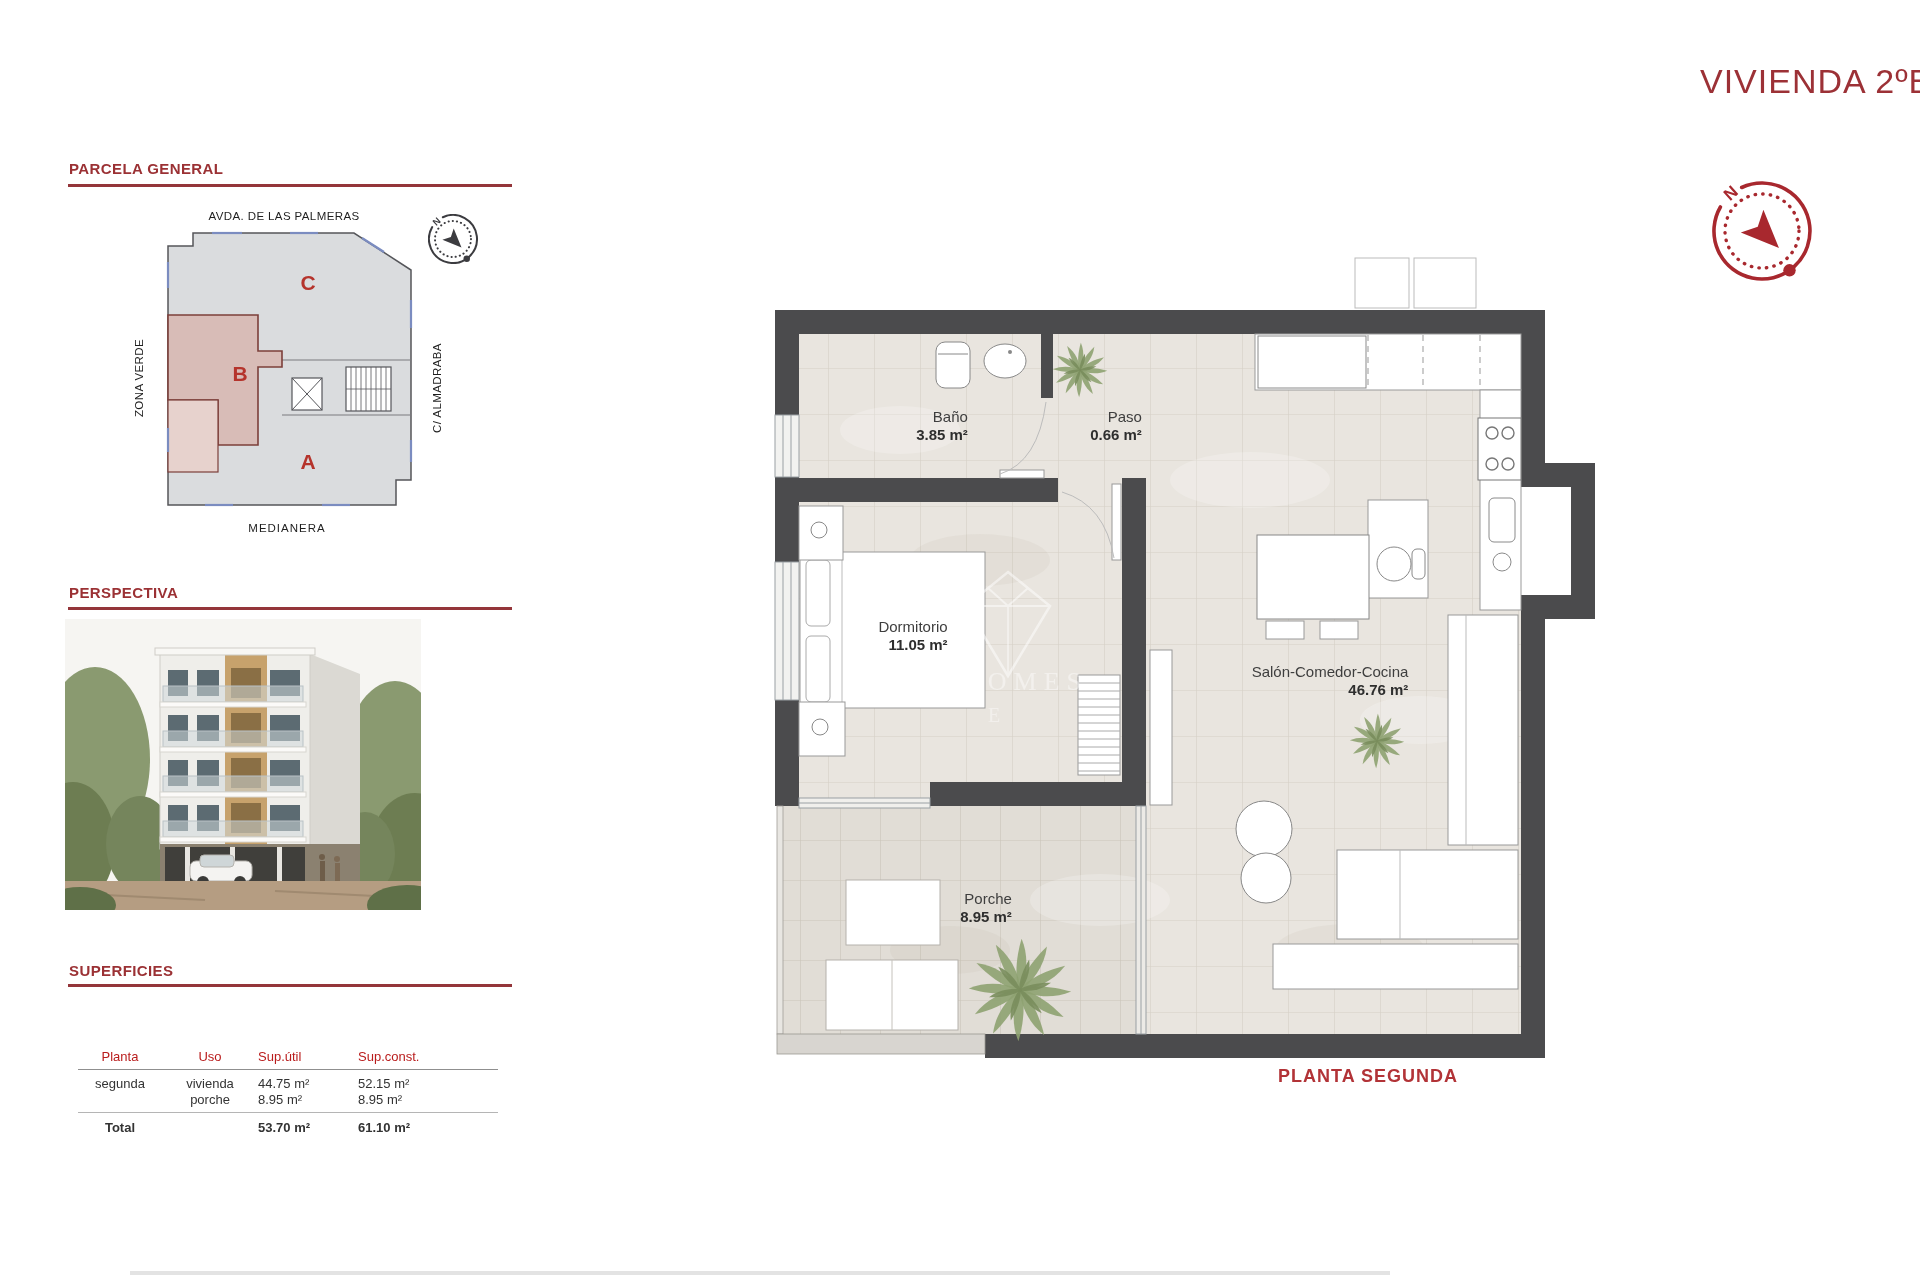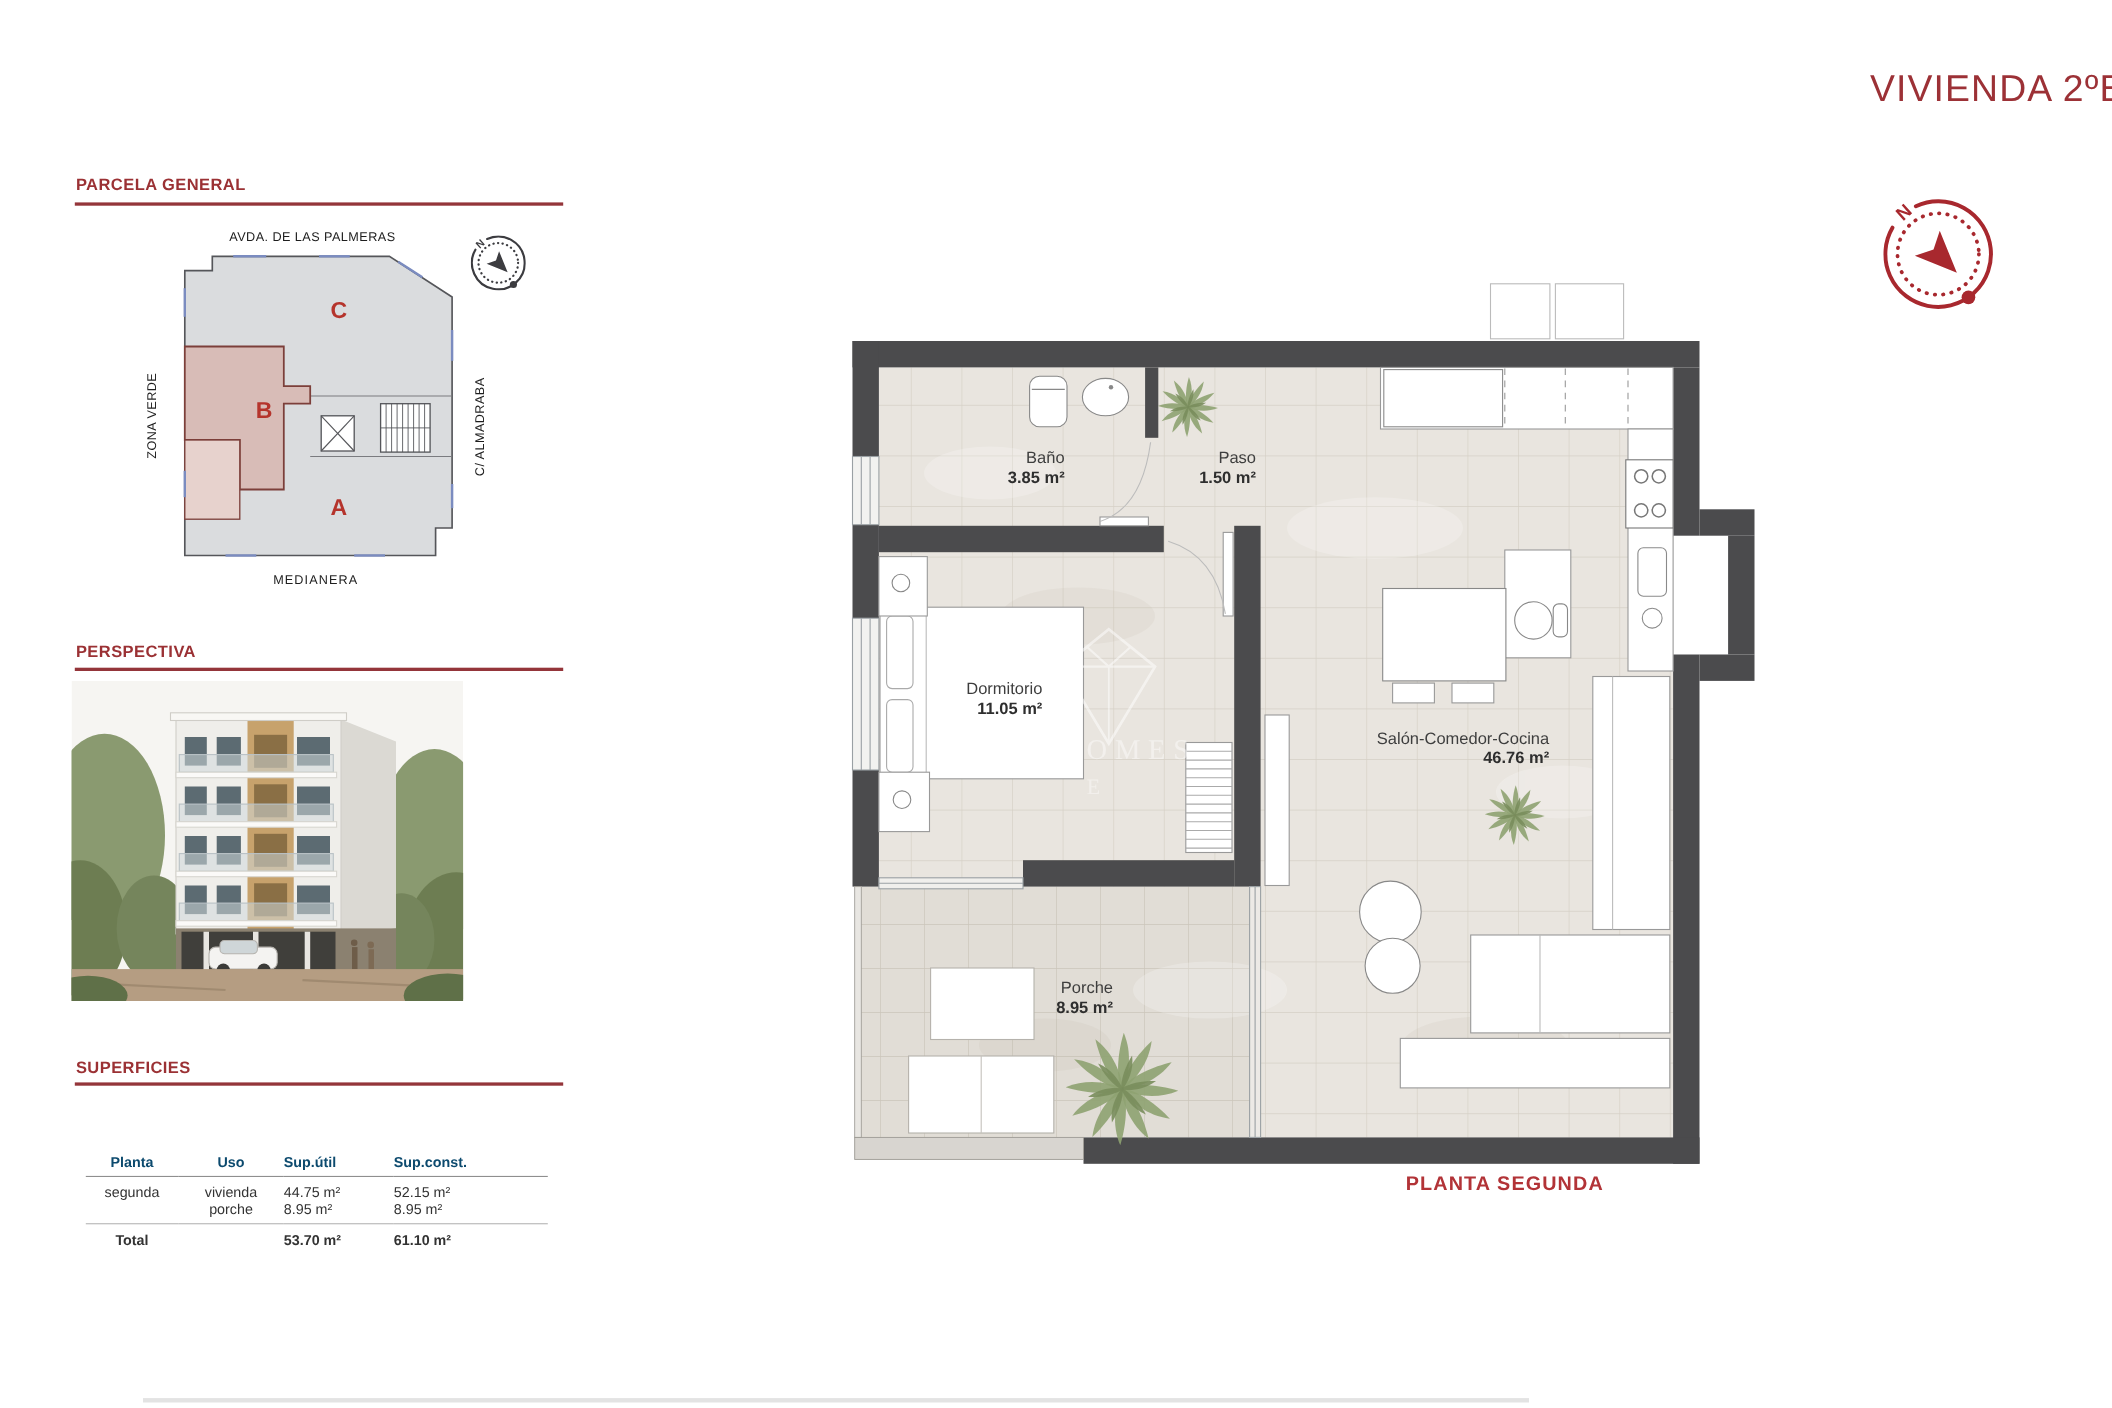--- a/index.html
+++ b/index.html
@@ -14,21 +14,21 @@
   .plot-letter{font-size:21px;font-weight:700;color:#b5342c;transform:translate(-50%,-50%)}
   .room-label{text-align:right;transform:translate(-50%,-50%);color:#3e3e3e;
               font-size:15px;line-height:18px;white-space:nowrap}
   .room-name{font-weight:400;display:block}
   .room-area{font-weight:700;display:block;color:#2e2e2e}
   .page-title{font-size:34px;font-weight:500;color:#9c3136;letter-spacing:1px;
               text-align:right;white-space:nowrap}
   .plan-caption{font-size:18px;font-weight:700;color:#b23337;letter-spacing:1px;white-space:nowrap}
   
   .sup-table{display:grid;grid-template-columns:84px 96px 100px 140px;width:420px;font-size:13px}
-  .sup-table .hdr{font-weight:700;color:#0c4a6e;padding:3px 0 5px 0;border-bottom:1.4px solid #8f8f8f}
+  .sup-table .hdr{font-weight:400;color:#b91c1c;padding:3px 0 5px 0;border-bottom:1.4px solid #8f8f8f}
   .sup-table .cell{padding:6px 0 4px 0;border-bottom:1px solid #b5b5b5;line-height:16px}
   .sup-table .tot{padding:7px 0 0 0;font-weight:700;border-bottom:none}
   .c-center{text-align:center}
   .c-right{text-align:left}
   .footer-line{height:4px;background:#e3e3e3}
 </style>
 </head>
 <body>
 
 <div class="abs page-title" style="left:1700px;top:62px;width:158px">VIVIENDA 2ºB</div>
@@ -388,21 +388,21 @@
     <text x="988" y="722" font-size="20" fill="#ffffff" fill-opacity="0.8" font-family="Liberation Serif, serif">E</text>
   </g>
 </svg>
 
 <div class="abs room-label" style="left:942px;top:426px">
   <span class="room-name">Baño</span>
   <span class="room-area">3.85 m²</span>
 </div>
 <div class="abs room-label" style="left:1116px;top:426px">
   <span class="room-name">Paso</span>
-  <span class="room-area">1.50 m²</span>
+  <span class="room-area">0.66 m²</span>
 </div>
 <div class="abs room-label" style="left:913px;top:636px">
   <span class="room-name">Dormitorio</span>
   <span class="room-area">11.05 m²</span>
 </div>
 <div class="abs room-label" style="left:1330px;top:681px">
   <span class="room-name">Salón-Comedor-Cocina</span>
   <span class="room-area">46.76 m²</span>
 </div>
 <div class="abs room-label" style="left:986px;top:908px">

